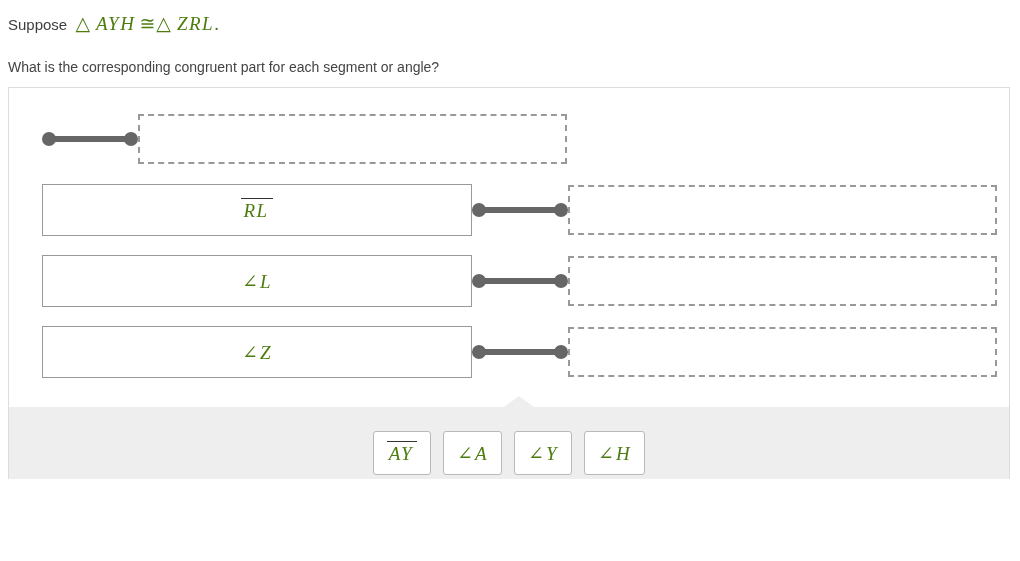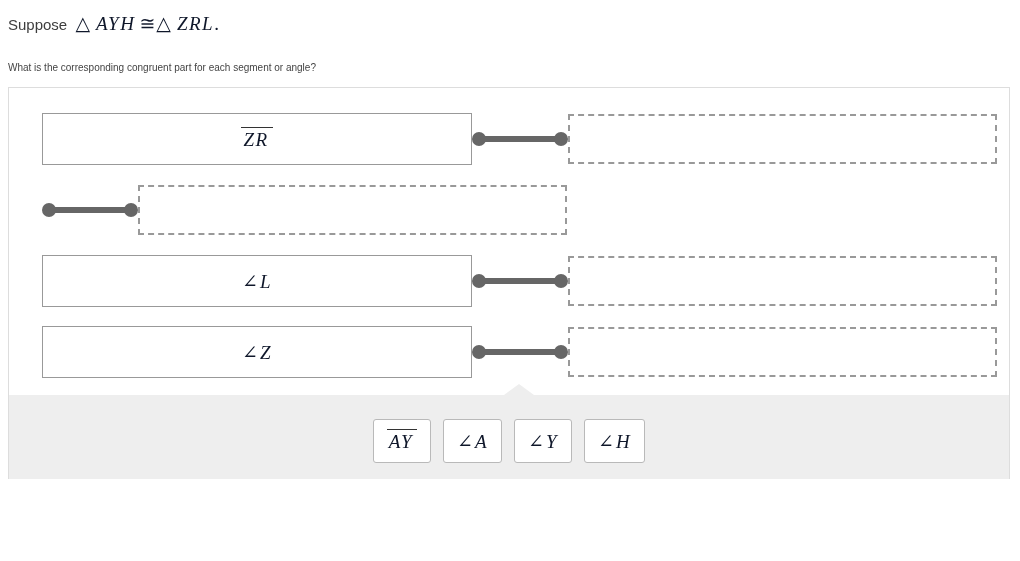--- a/index.html
+++ b/index.html
@@ -19,34 +19,34 @@
   .prompt {
     margin: 2px 0 0 0;
     font-size: 15px;
     line-height: 24px;
     color: #3d3d3d;
   }
   .math {
     font-family: "Liberation Serif", "DejaVu Serif", serif;
     font-style: italic;
     font-size: 19px;
-    color: #0f172a;
+    color: #4d7c0f;
     letter-spacing: 1.5px;
   }
   .math .sym {
     font-style: normal;
     letter-spacing: 0;
   }
   .tri-1 { margin: 0 6px 0 4px; }
   .congruent { margin: 0 1px 0 4px; }
   .tri-2 { margin-right: 6px; }
   .period { font-style: normal; }
   .question {
     margin: 20px 0 0 0;
-    font-size: 10px;
+    font-size: 14px;
     line-height: 21px;
   }
   .instruction {
     margin: 62px 0 0 0;
     font-size: 15px;
     line-height: 21px;
   }
   
   .panel {
     position: relative;
@@ -101,21 +101,21 @@
     box-sizing: border-box;
     border: 2px dashed #999999;
     background: #ffffff;
   }
   
   .tray {
     position: absolute;
     left: 0;
     right: 0;
     bottom: 0;
-    height: 84px;
+    height: 72px;
     background: #eeeeee;
   }
   .notch {
     position: absolute;
     top: -11px;
     left: 50%;
     margin-left: -5px;
     width: 0;
     height: 0;
     border-left: 15px solid transparent;
@@ -162,32 +162,32 @@
   <p class="prompt"><span>Suppose</span>
     <span class="math"><span class="sym tri-1">△</span><span>AYH</span><span class="sym congruent">≅</span><span class="sym tri-2">△</span><span>ZRL</span><span class="period">.</span></span>
   </p>
 
   <p class="question">What is the corresponding congruent part for each segment or angle?</p>
 
 
   <div class="panel">
     <div class="rows">
   <div class="match-row">
+    <div class="connector">
+      <span class="dot"></span>
+      <span class="line"></span>
+      <span class="dot"></span>
+    </div>
+    <div class="drop-box"></div>
+  </div>
+
+  <div class="match-row">
     <div class="source-box">
-      <span class="math"><span class="overbar">ZR</span></span>
-    </div>
-    <div class="connector">
-      <span class="dot"></span>
-      <span class="line"></span>
-      <span class="dot"></span>
-    </div>
-    <div class="drop-box"></div>
-  </div>
-
-  <div class="match-row">
+      <span class="math"><span class="overbar">RL</span></span>
+    </div>
     <div class="connector">
       <span class="dot"></span>
       <span class="line"></span>
       <span class="dot"></span>
     </div>
     <div class="drop-box"></div>
   </div>
 
   <div class="match-row">
     <div class="source-box">

